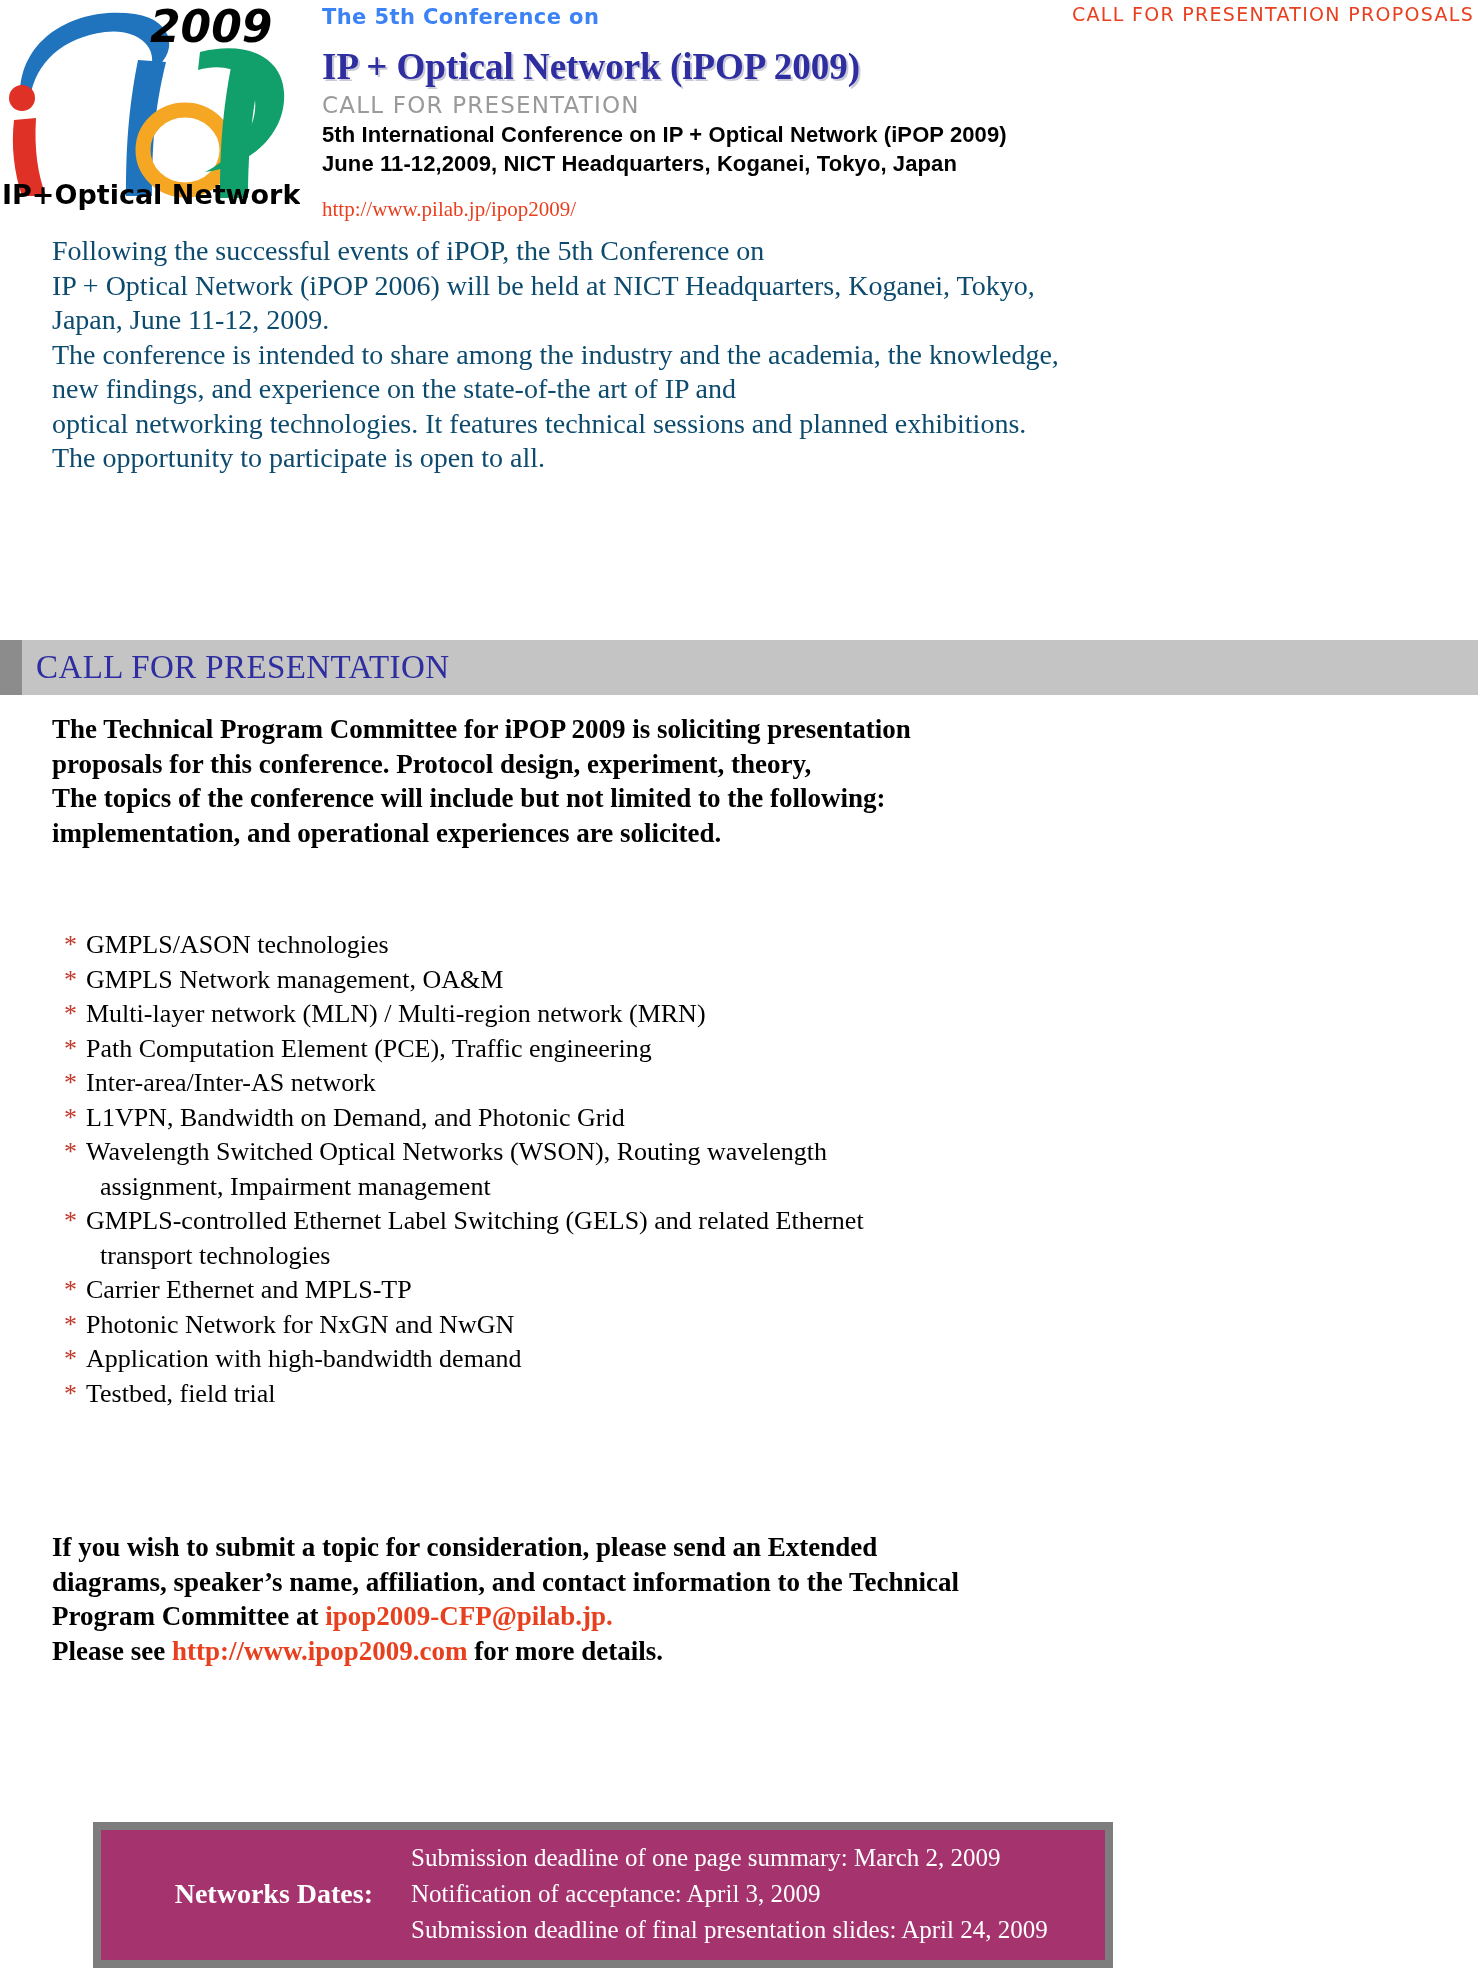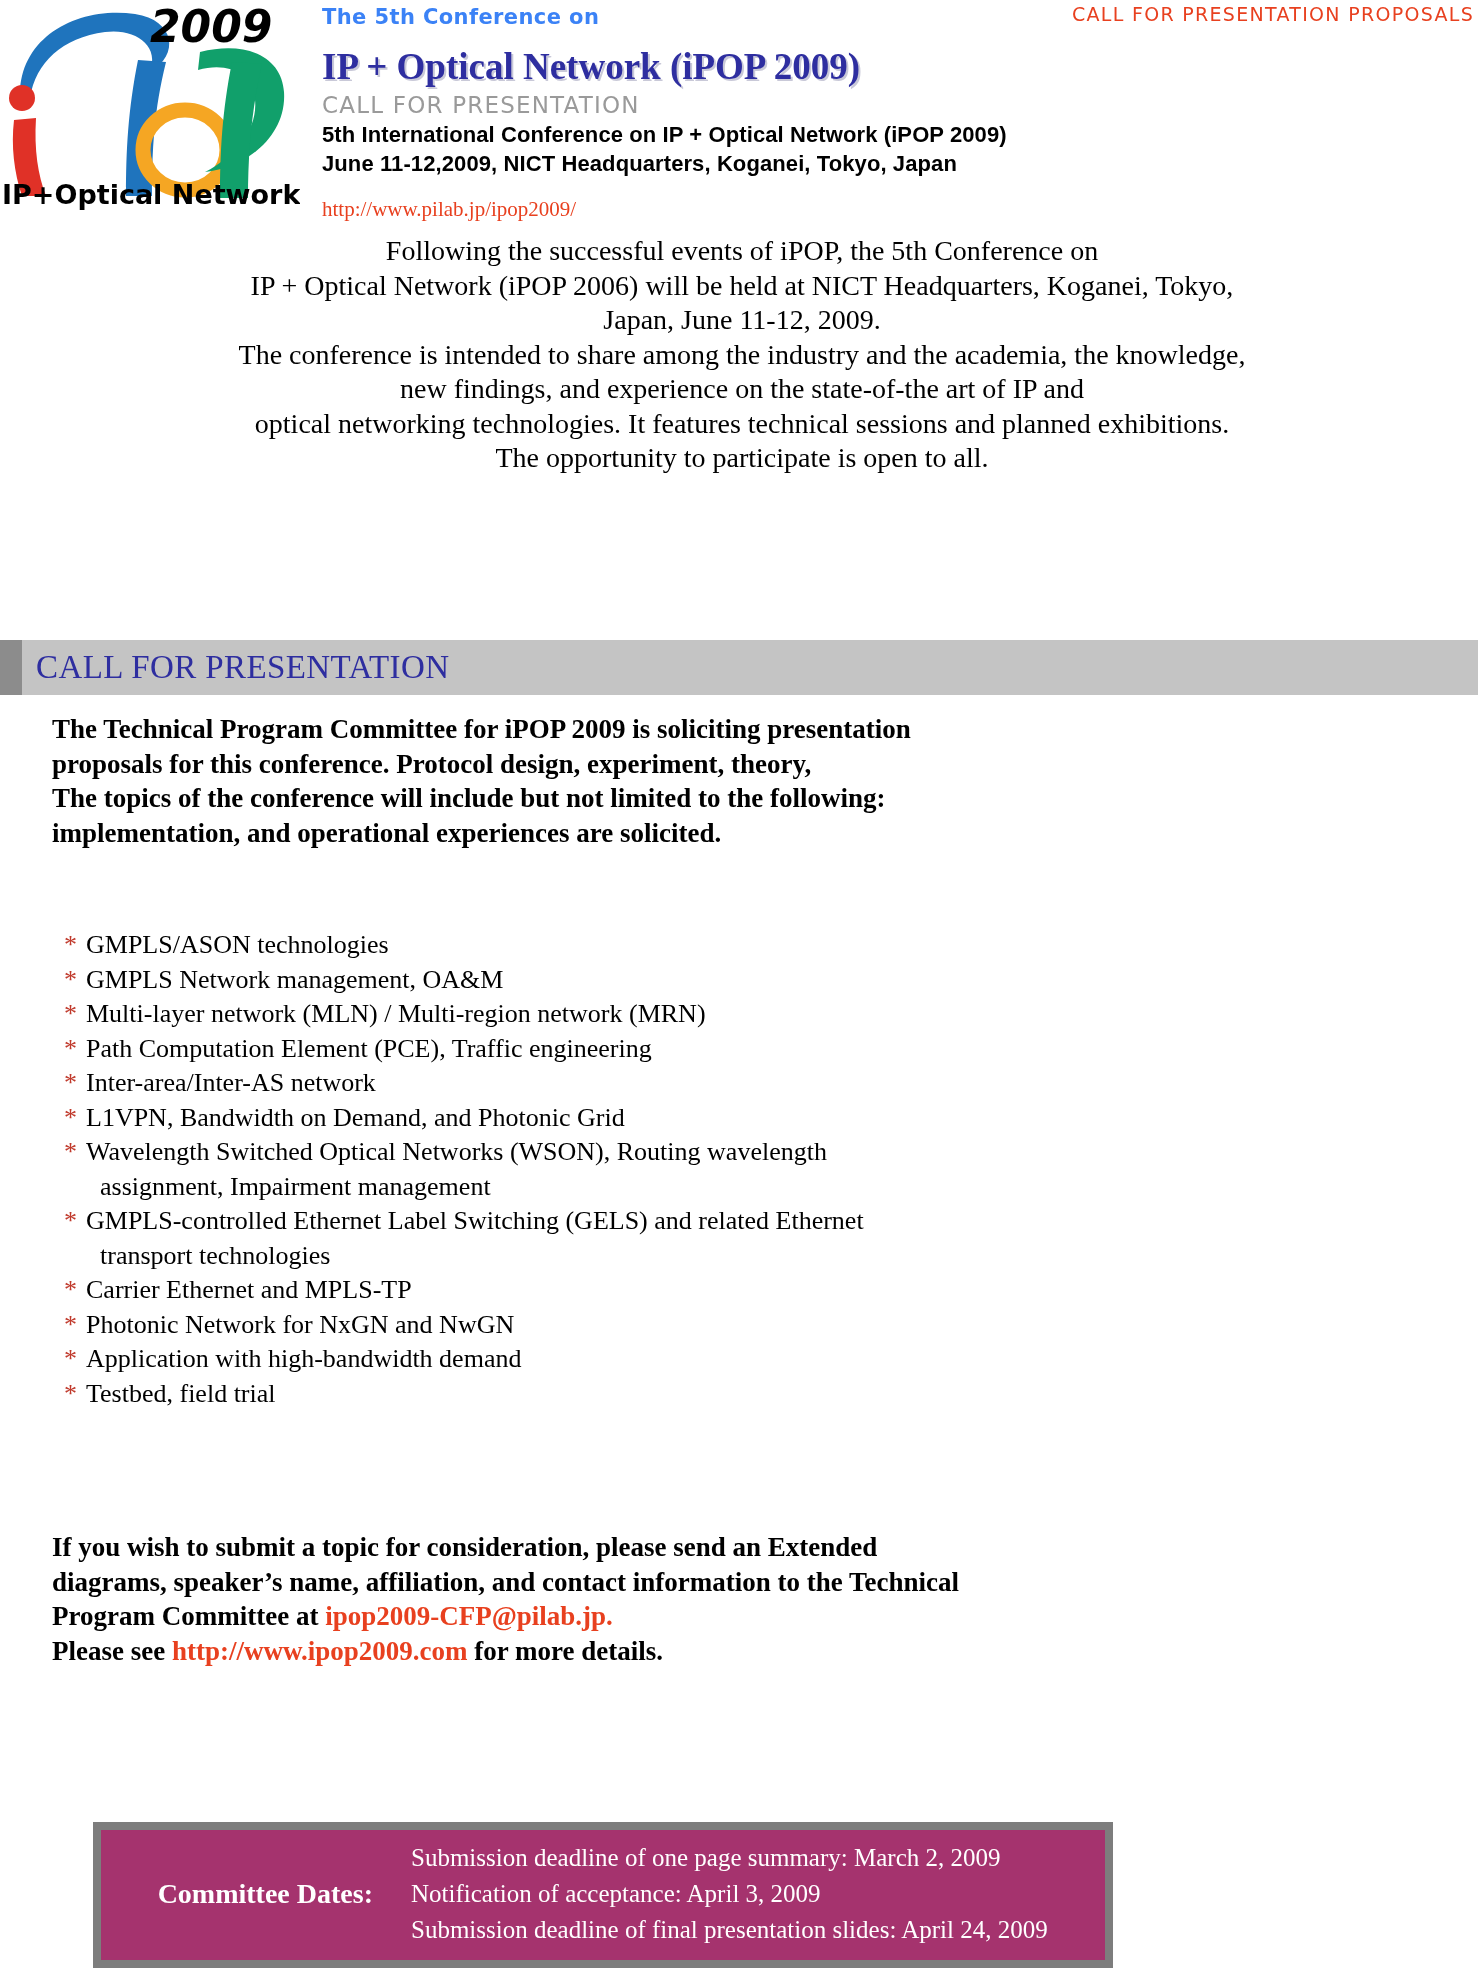--- a/index.html
+++ b/index.html
@@ -89,22 +89,21 @@
   }
 
   
   .intro {
     position: absolute;
     left: 52px;
     top: 234px;
     width: 1380px;
     font-size: 28px;
     line-height: 34.5px;
-    color: #000000;
-    text-align: center;
+    color: #0c4a6e;
   }
 
   
   .banner {
     position: absolute;
     left: 0px;
     top: 640px;
     width: 1478px;
     height: 55px;
     background: #c4c4c4;
@@ -339,20 +338,20 @@
 
 <div class="submit">
   <div>If you wish to submit a topic for consideration, please send an Extended</div>
   <div>diagrams, speaker’s name, affiliation, and contact information to the Technical</div>
   <div><span>Program Committee at </span><span class="em">ipop2009-CFP@pilab.jp.</span></div>
   <div><span>Please see </span><span class="em">http://www.ipop2009.com</span><span> for more details.</span></div>
 </div>
 
 <div class="dates-outer">
   <div class="dates-inner">
-    <div class="dates-label">Committee Dates:</div>
+    <div class="dates-label">Networks Dates:</div>
     <div class="dates-list">
       <div>Submission deadline of one page summary: March 2, 2009</div>
       <div>Notification of acceptance: April 3, 2009</div>
       <div>Submission deadline of final presentation slides: April 24, 2009</div>
     </div>
   </div>
 </div>
 
 </body></html>

